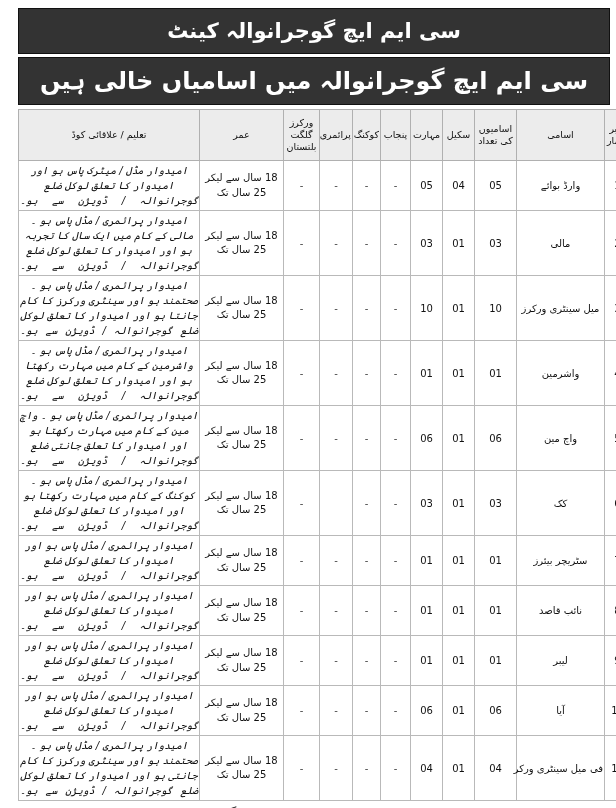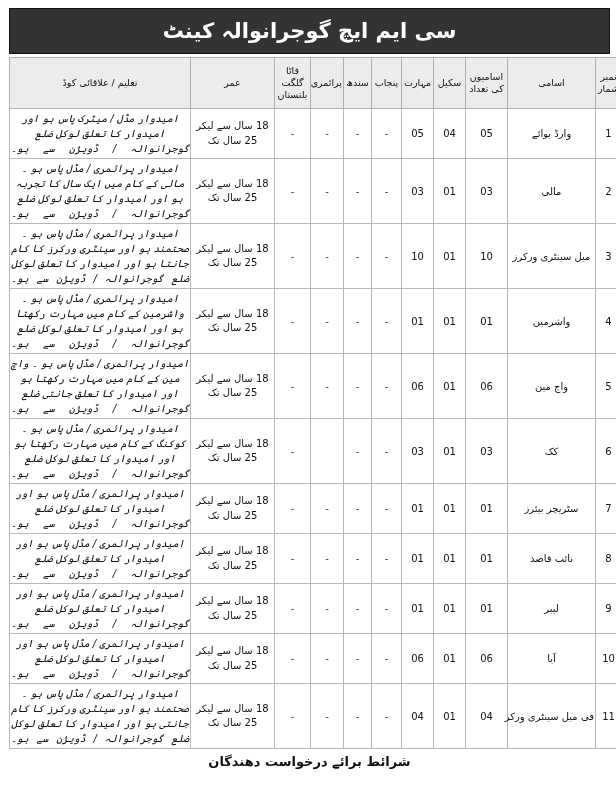--- a/index.html
+++ b/index.html
@@ -12,21 +12,21 @@
     height: 808px;
     font-family: "DejaVu Sans", sans-serif;
     color: #111;
     overflow: hidden;
   }
   .page {
     position: relative;
     width: 616px;
     height: 808px;
     box-sizing: border-box;
-    padding: 8px 6px 0 9px;
+    padding: 8px 6px 0 18px;
     background: #fff;
   }
 
   
   .banner {
     background: #333333;
     color: #ffffff;
     text-align: center;
     direction: rtl;
     font-weight: bold;
@@ -121,20 +121,21 @@
     margin-bottom: 3px;
   }
 </style>
 </head>
 <body>
 
 <div class="page">
 
   <div class="banner banner-top">سی ایم ایچ گوجرانوالہ کینٹ</div>
 
+  <div class="banner banner-sub">سی ایم ایچ گوجرانوالہ میں اسامیاں خالی ہیں</div>
 
   <table class="vac">
     <colgroup>
       <col class="c-sr">
         <col class="c-post">
         <col class="c-cnt">
         <col class="c-scale">
       <col class="c-local">
         <col class="c-pb">
         <col class="c-sd">
@@ -144,23 +145,23 @@
         <col class="c-edu">
     </colgroup>
     <thead>
       <tr>
         <th>نمبر شمار</th>
         <th>اسامی</th>
         <th>اسامیوں کی تعداد</th>
         <th>سکیل</th>
         <th>مہارت</th>
         <th>پنجاب</th>
-        <th>سندھ</th>
+        <th>کوکنگ</th>
         <th>پرائمری</th>
-        <th>فاٹا گلگت بلتستان</th>
+        <th>ورکرز گلگت بلتستان</th>
         <th>عمر</th>
         <th>تعلیم / علاقائی کوڈ</th>
       </tr>
     </thead>
     <tbody id="vac-body">
         <tr>
           <td class="num">1</td>
           <td class="post">وارڈ بوائے</td>
           <td class="num">05</td>
           <td class="num">04</td>

